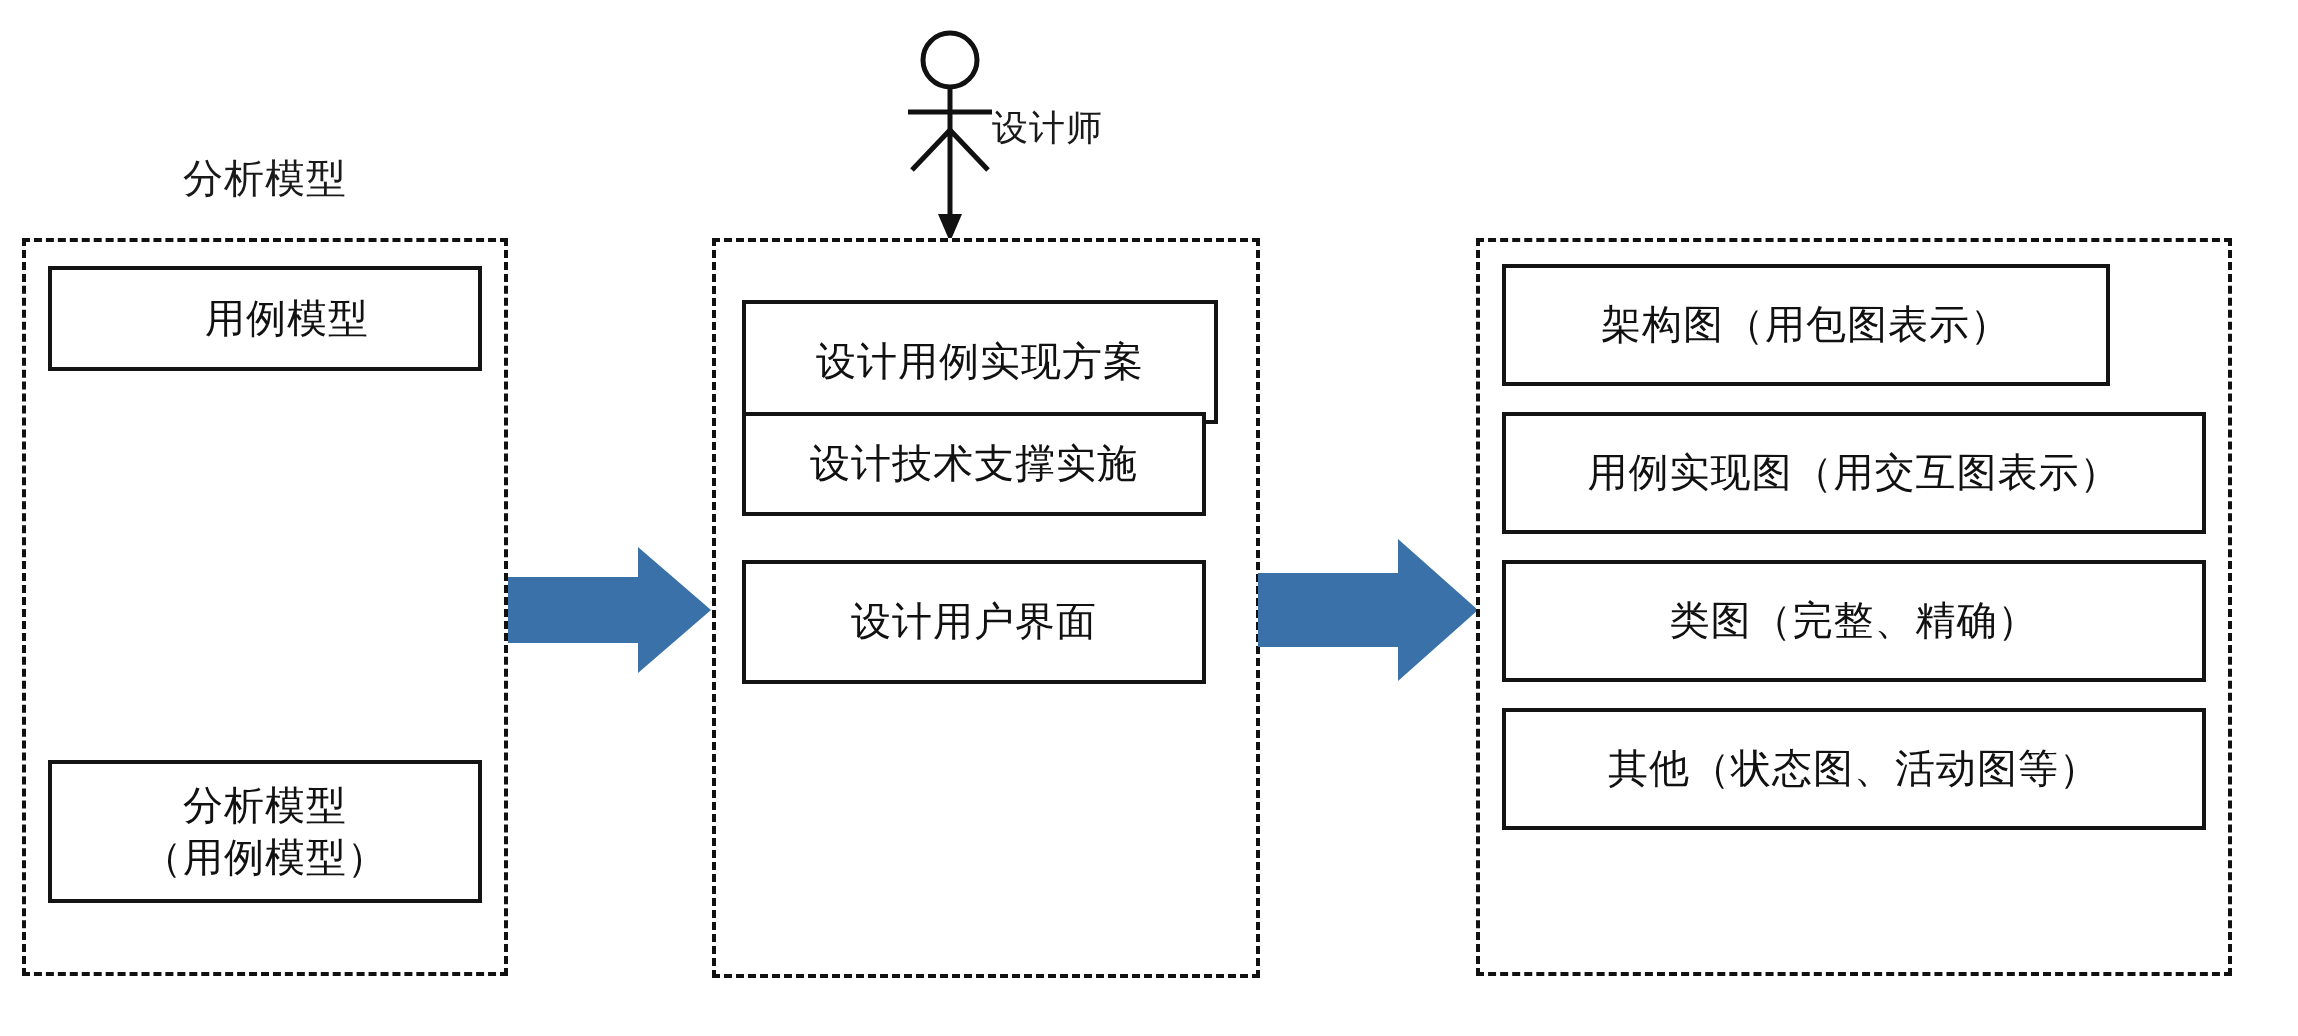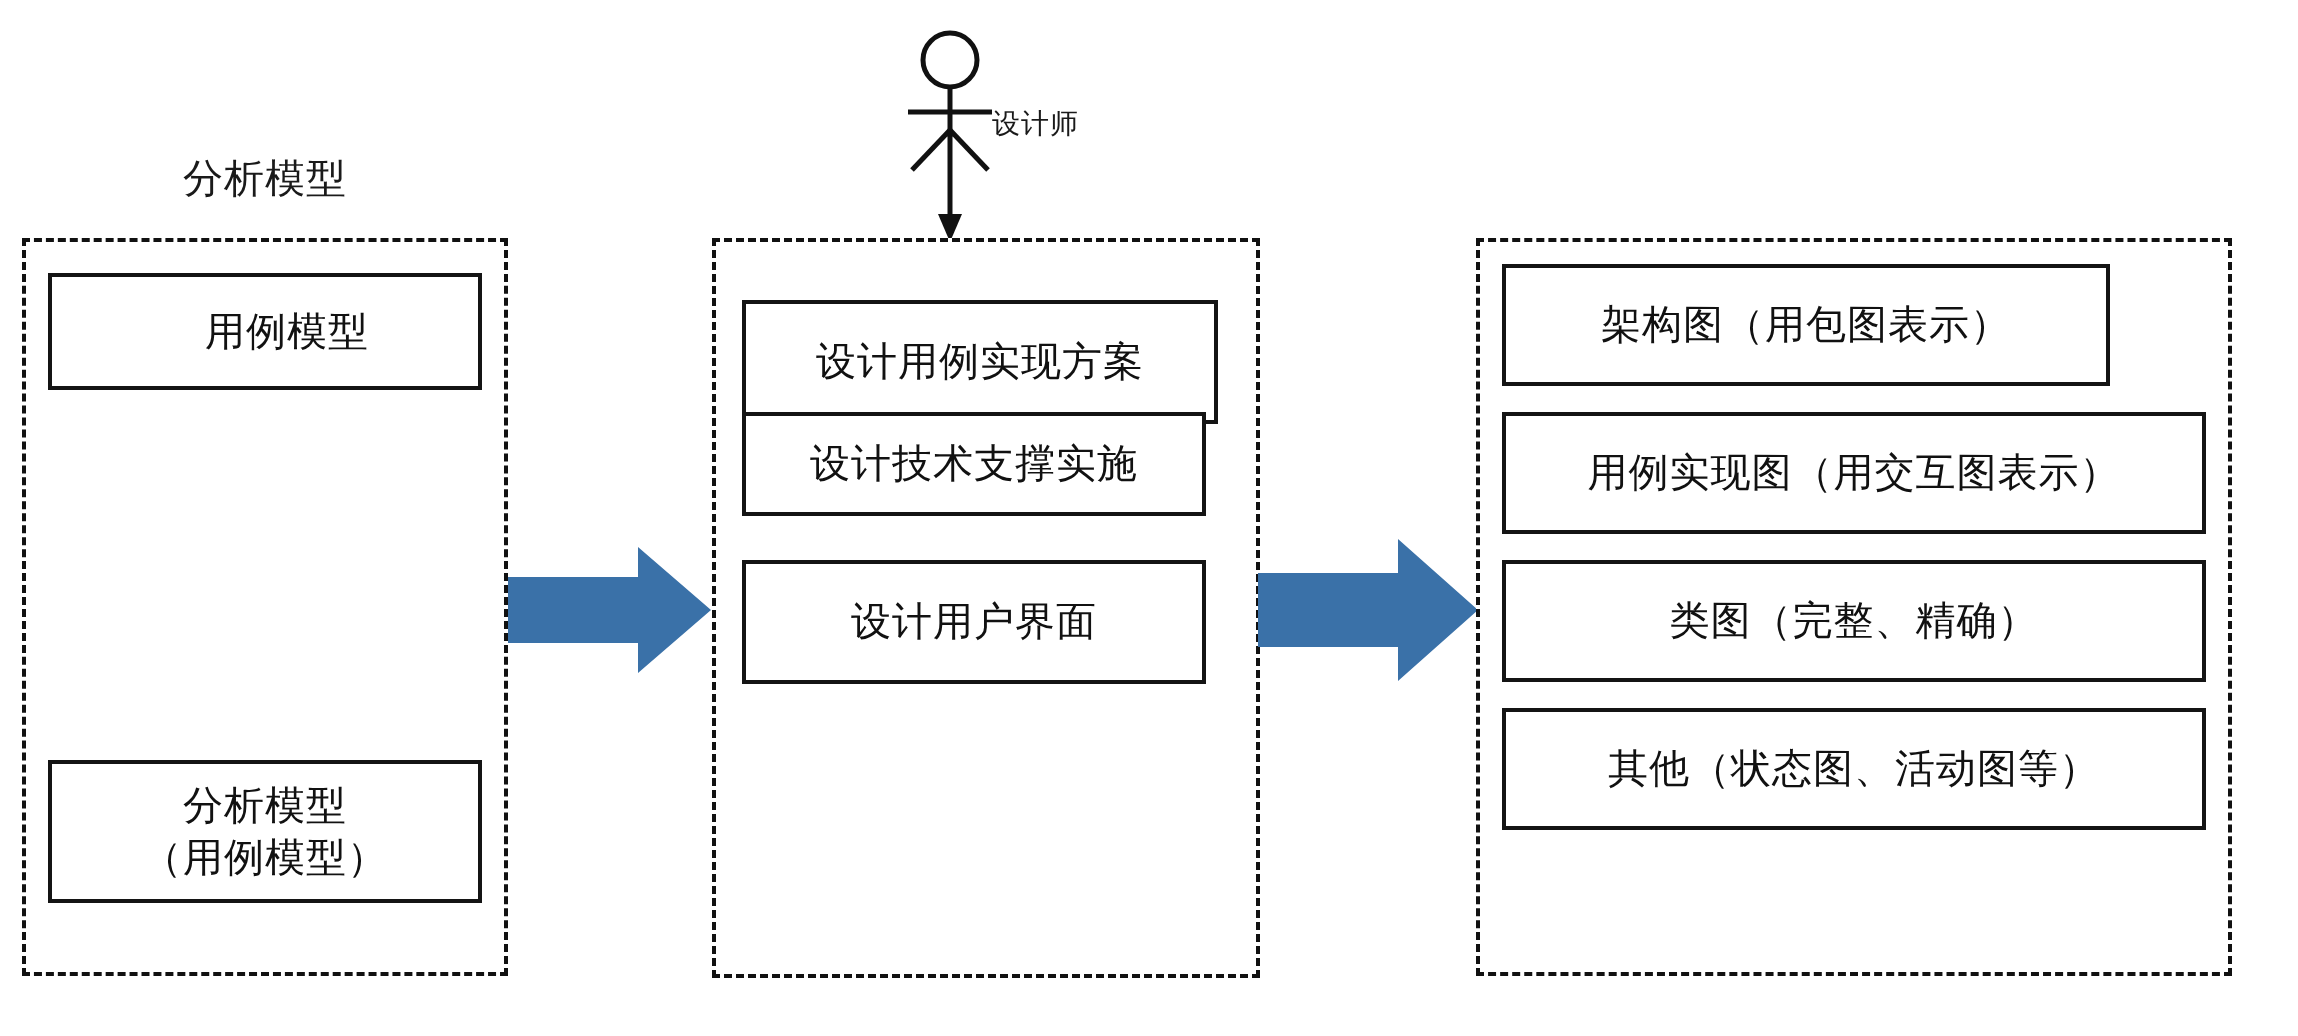--- a/index.html
+++ b/index.html
@@ -61,42 +61,42 @@
   .item-box .two-line span {
     display: block;
   }
 
   
   .actor {
     position: absolute;
   }
   .actor-label {
     position: absolute;
-    font-size: 28px;
+    font-size: 36px;
     line-height: 1;
     white-space: nowrap;
     color: #1a1a1a;
     letter-spacing: 1px;
   }
 
   
   .flow-arrow {
     position: absolute;
   }
 </style>
 </head>
 <body>
 
 <div class="column" style="left:22px; top:150px; width:486px; height:830px;">
 
   <div class="column-title" style="top:8px;">分析模型</div>
 
   <div class="dashed-group" style="left:0px; top:88px; width:486px; height:738px;"></div>
 
-  <div class="item-box" style="left:26px; top:123px; width:434px; height:117px;padding-left:44px;">
+  <div class="item-box" style="left:26px; top:116px; width:434px; height:105px;padding-left:44px;">
     <span class="two-line">
       <span>用例模型</span>
     </span>
   </div>
 
   <div class="item-box" style="left:26px; top:610px; width:434px; height:143px;">
     <span class="two-line">
       <span>分析模型</span>
       <span>（用例模型）</span>
     </span>

